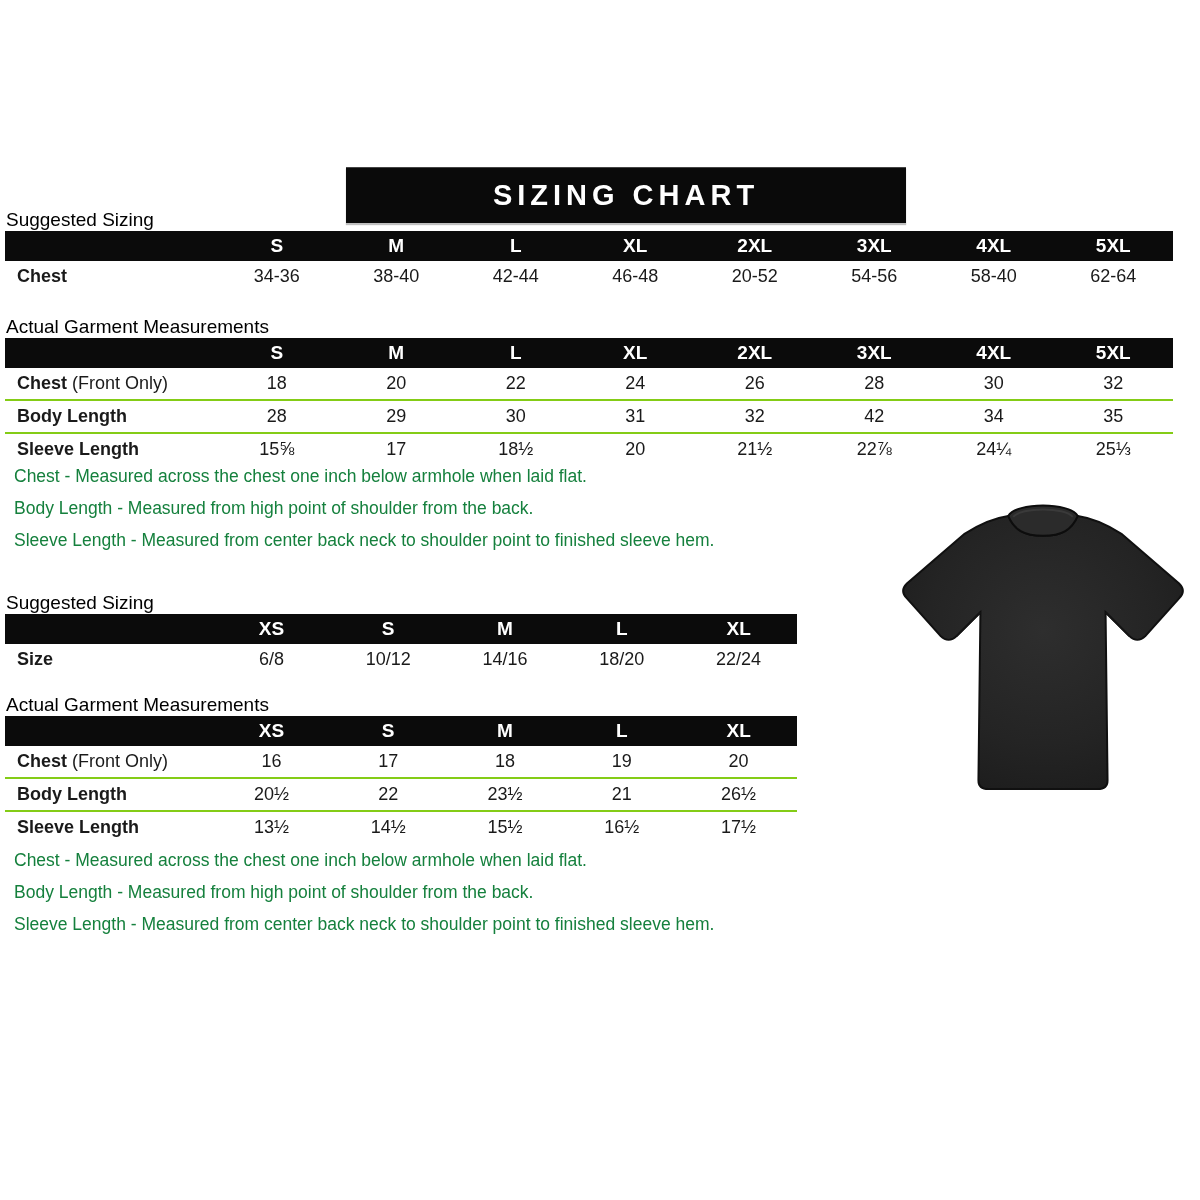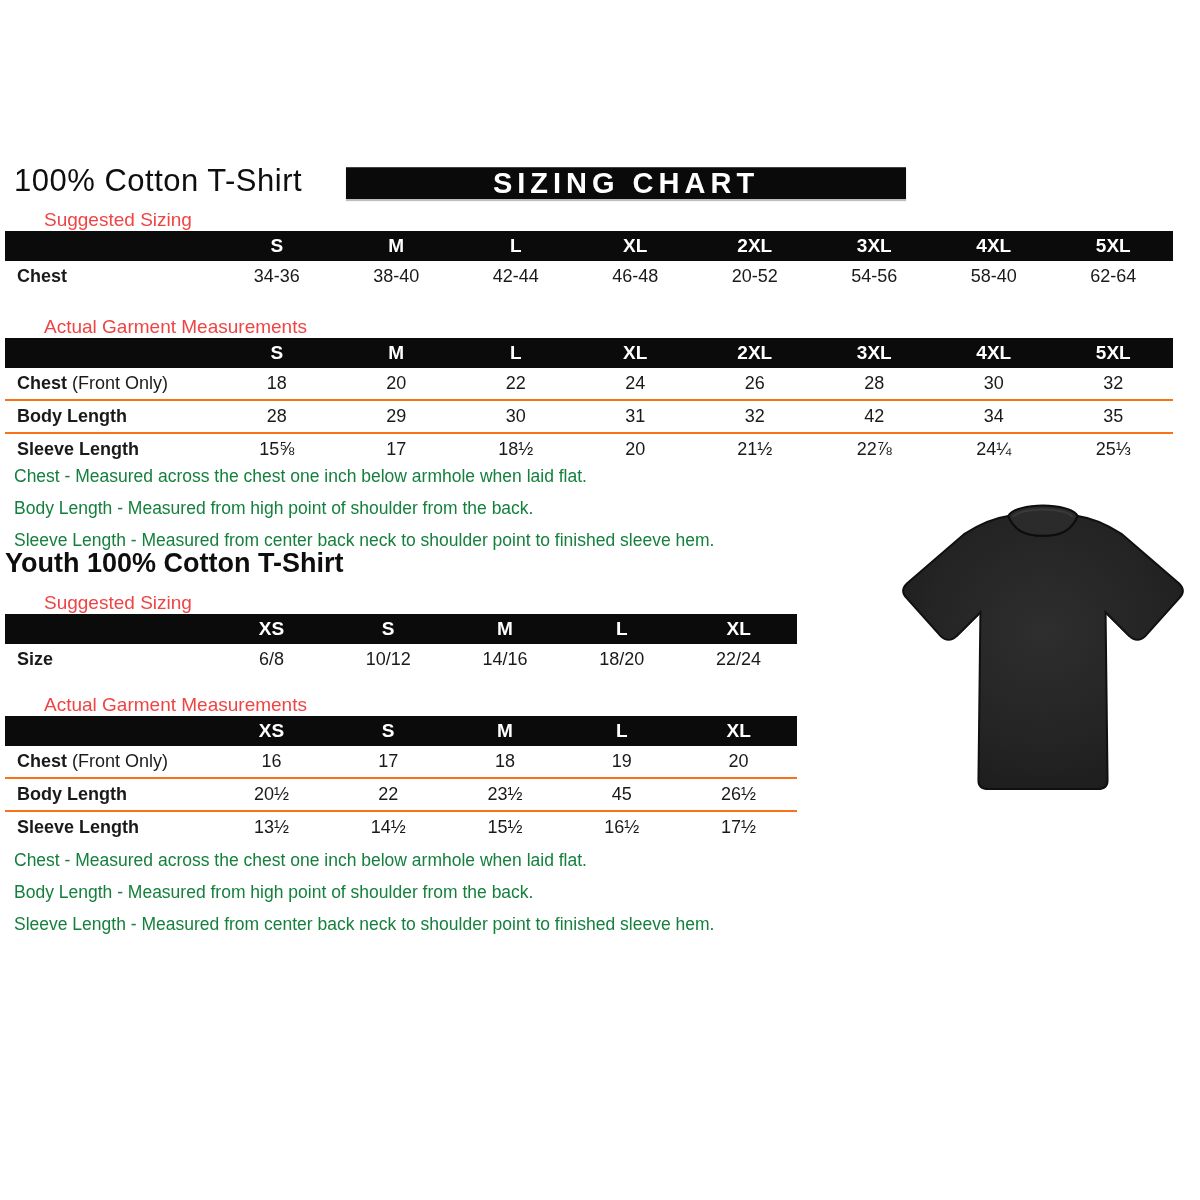--- a/index.html
+++ b/index.html
@@ -10,31 +10,31 @@
     font-family:"Liberation Sans", sans-serif;
     color:#111;
     overflow:hidden;
   }
   .title{
     position:absolute;left:14px;top:163px;
     font-size:31px;font-weight:400;color:#0e0e0e;
     letter-spacing:0.5px;
   }
   .banner{
-    position:absolute;left:346px;top:167px;width:560px;height:32px;
+    position:absolute;left:346px;top:167px;width:560px;height:56px;
     background:#0a0a0a;
     display:flex;align-items:center;justify-content:center;
     box-shadow:0 1px 0 #444 inset, 0 2px 1px rgba(0,0,0,0.25);
   }
   .banner span{
     color:#ffffff;font-size:29px;font-weight:700;letter-spacing:5px;
   }
   .section-label{
     position:absolute;left:6px;
-    font-size:19px;color:#ef4444;margin-left:38px;
+    font-size:19px;color:#000000;
   }
   .youth-title{
     position:absolute;left:5px;top:548px;
     font-size:27px;font-weight:700;color:#0e0e0e;
   }
   table.tbl{
     position:absolute;left:5px;
     border-collapse:collapse;table-layout:fixed;
   }
   table.tbl.adult{width:1168px;}
@@ -46,31 +46,30 @@
     vertical-align:middle;
   }
   table.tbl tbody td{
     font-size:18px;color:#1a1a1a;text-align:center;
     height:31px;padding:0;vertical-align:middle;
   }
   table.tbl th.label-col, table.tbl td.label-col{text-align:left;padding-left:12px;}
   table.tbl.adult .label-col{width:200px;}
   table.tbl.youth .label-col{width:196px;}
   table.tbl td.label-col b{font-weight:700;}
-  table.tbl tbody tr + tr td{border-top:2px solid #f97316;}
+  table.tbl tbody tr + tr td{border-top:2px solid #84cc16;}
   .notes{position:absolute;left:14px;width:820px;}
   .notes p{margin:4px 0 11px 0;font-size:17.5px;color:#15803d;}
   .tshirt{position:absolute;left:893px;top:490px;width:298px;height:328px;}
 </style>
 </head>
 <body>
 
 <div class="page">
 
-  <div class="title">100% Cotton T-Shirt</div>
 
   <div class="banner">
     <span>SIZING CHART</span>
   </div>
 
   <div class="section-label" style="top:209px;">Suggested Sizing</div>
 
   <table class="tbl adult" style="top:231px;">
     <thead>
         <tr>
@@ -152,21 +151,20 @@
         </tr>
       </tbody>
   </table>
 
   <div class="notes" style="top:462px;">
     <p>Chest - Measured across the chest one inch below armhole when laid flat.</p>
     <p>Body Length - Measured from high point of shoulder from the back.</p>
     <p>Sleeve Length - Measured from center back neck to shoulder point to finished sleeve hem.</p>
   </div>
 
-  <div class="youth-title">Youth 100% Cotton T-Shirt</div>
 
   <div class="section-label" style="top:592px;">Suggested Sizing</div>
 
   <table class="tbl youth" style="top:614px;">
     <thead>
         <tr>
           <th class="label-col"></th>
           <th>XS</th>
           <th>S</th>
           <th>M</th>
@@ -206,21 +204,21 @@
           <td>17</td>
           <td>18</td>
           <td>19</td>
           <td>20</td>
         </tr>
         <tr>
           <td class="label-col"><b>Body Length</b></td>
           <td>20½</td>
           <td>22</td>
           <td>23½</td>
-          <td>45</td>
+          <td>21</td>
           <td>26½</td>
         </tr>
         <tr>
           <td class="label-col"><b>Sleeve Length</b></td>
           <td>13½</td>
           <td>14½</td>
           <td>15½</td>
           <td>16½</td>
           <td>17½</td>
         </tr>

